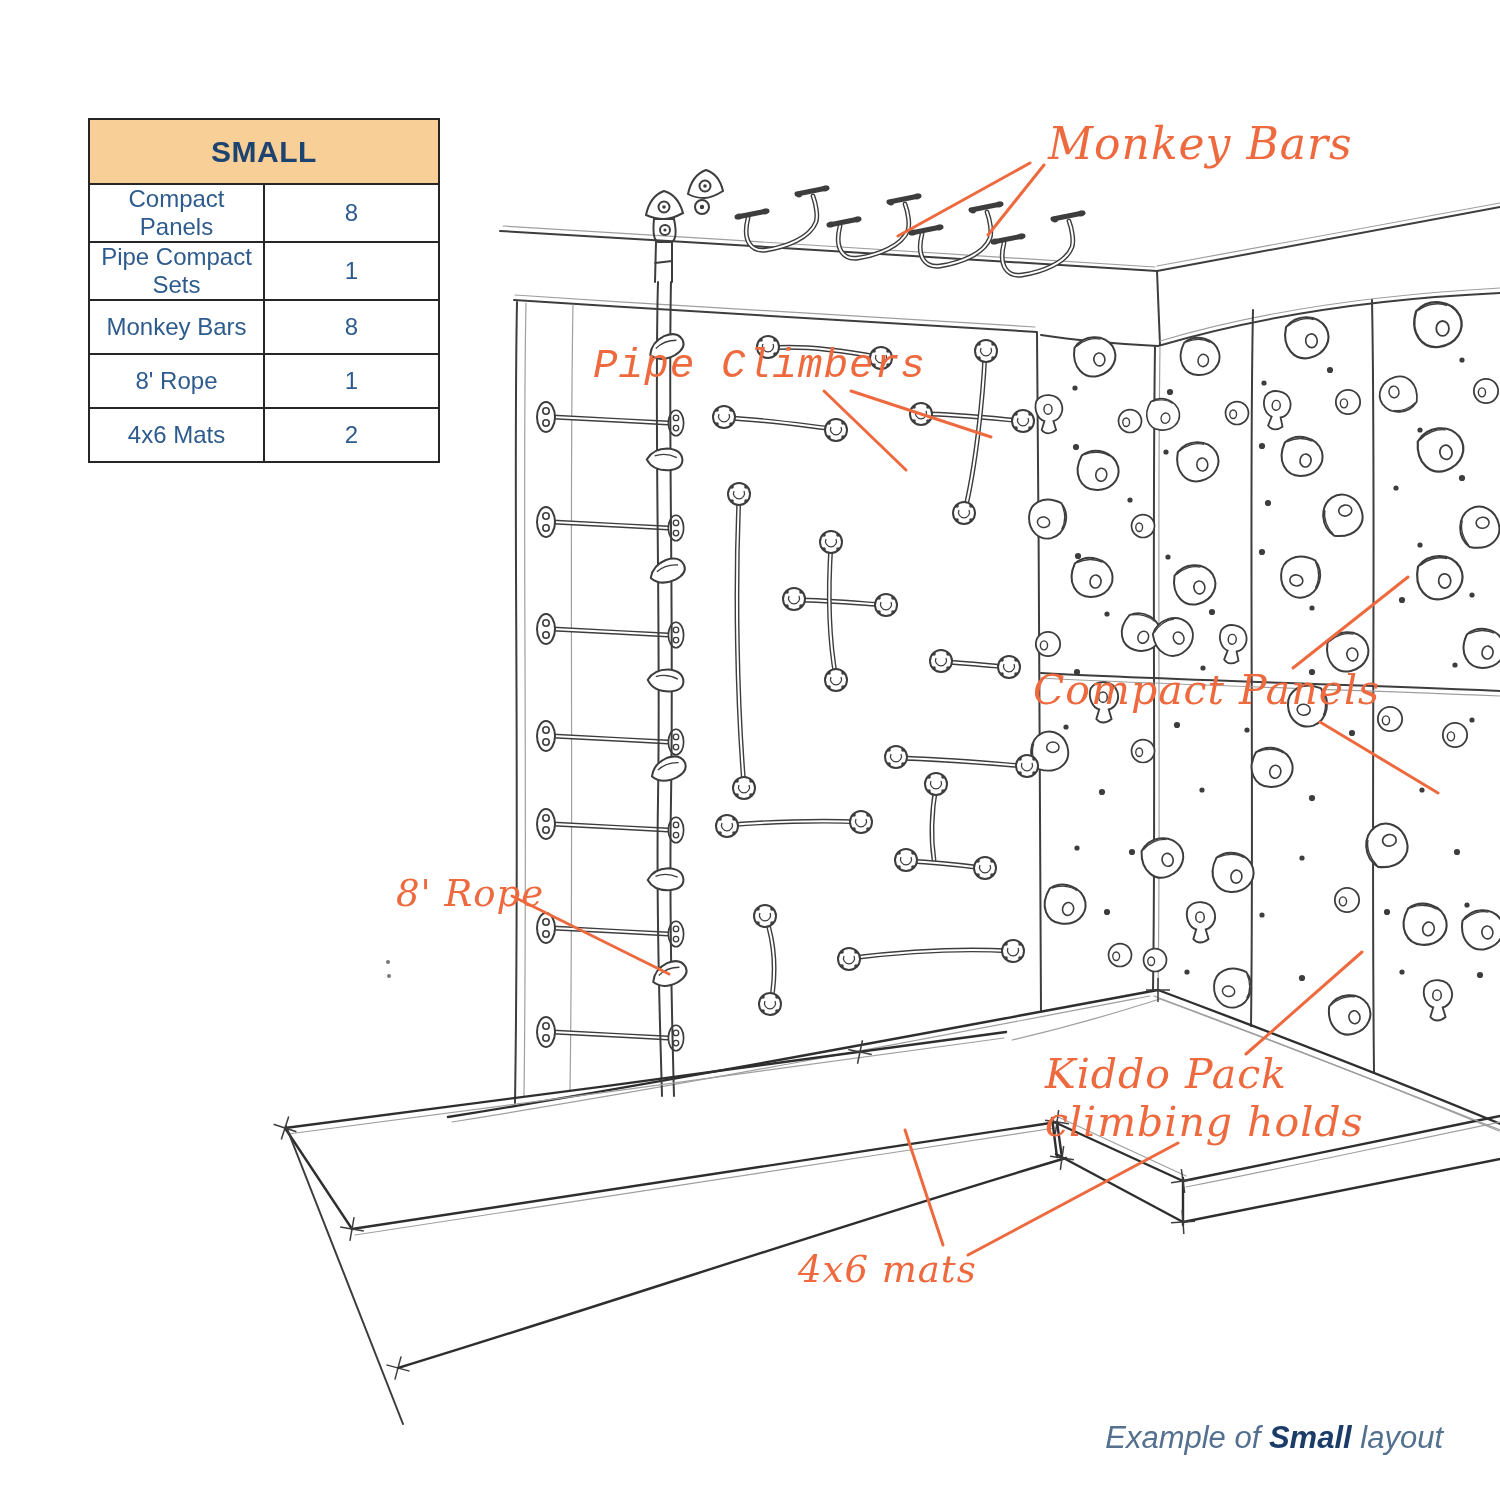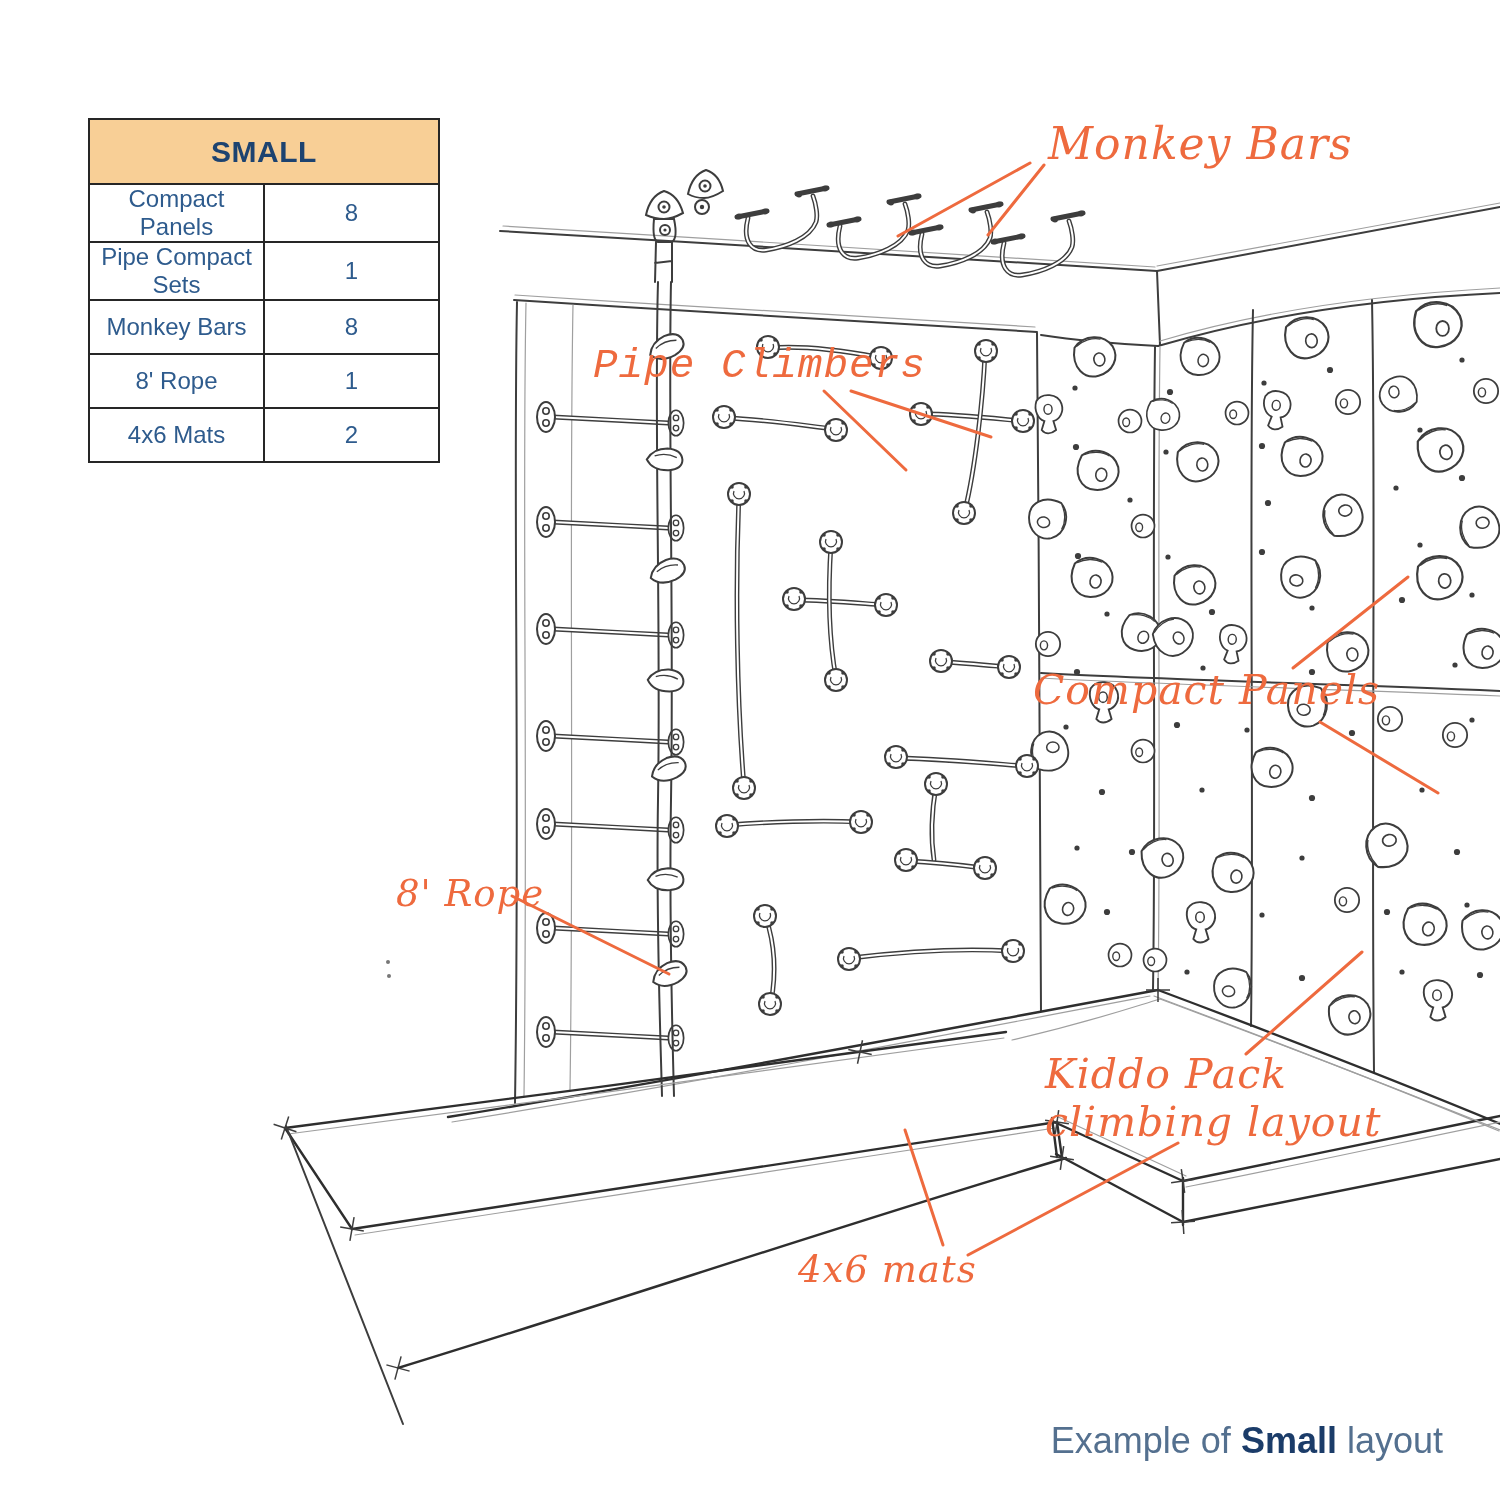--- a/index.html
+++ b/index.html
@@ -39,21 +39,21 @@
   .spec-table .val{width:110px;}
   
   .note{
     position:absolute;color:#ee6a3e;
     font-family:"DejaVu Serif",serif;font-style:italic;
     letter-spacing:1px;white-space:nowrap;line-height:1.18;
   }
   
   .caption{
     position:absolute;left:0;right:57px;top:1420px;text-align:right;
-    font-size:36px;color:#54708f;
+    font-size:31px;font-style:italic;color:#54708f;
   }
   .caption b{color:#1b3c69;}
 </style>
 </head>
 <body>
 
 <svg id="sketch" viewBox="0 0 1500 1500">
   <defs>
 
     <g id="flange">
@@ -443,19 +443,19 @@
     </tr>
   </tbody>
 </table>
 
 <div class="note" style="left:1048px;top:118px;font-size:44px;">Monkey Bars</div>
 <div class="note" style="left:593px;top:342px;font-size:41px;font-family:Liberation Mono, monospace;">Pipe Climbers</div>
 <div class="note" style="left:1033px;top:666px;font-size:41px;">Compact Panels</div>
 <div class="note" style="left:396px;top:872px;font-size:37px;">8' Rope</div>
 <div class="note" style="left:1045px;top:1020px;font-size:41px;margin-top:30px;">
   <div>Kiddo Pack</div>
-  <div>climbing layout</div>
+  <div>climbing holds</div>
 </div>
 <div class="note" style="left:798px;top:1248px;font-size:37px;">4x6 mats</div>
 
 <div class="caption">
   <span>Example of </span><b>Small</b><span> layout</span>
 </div>
 
 </body></html>

